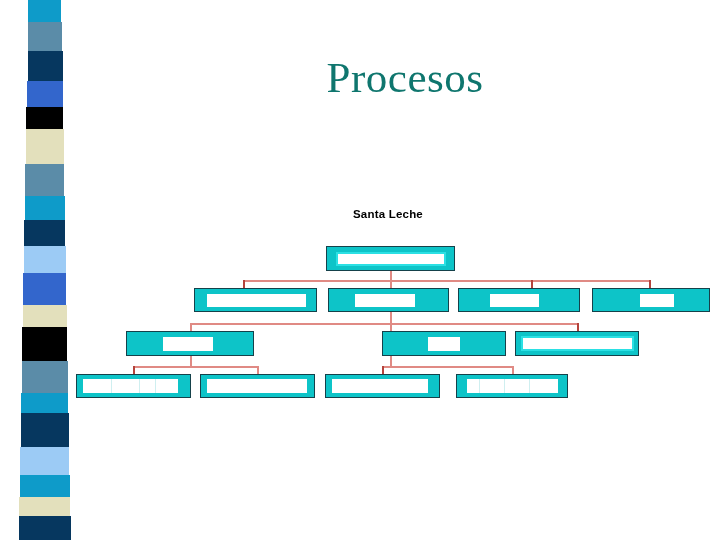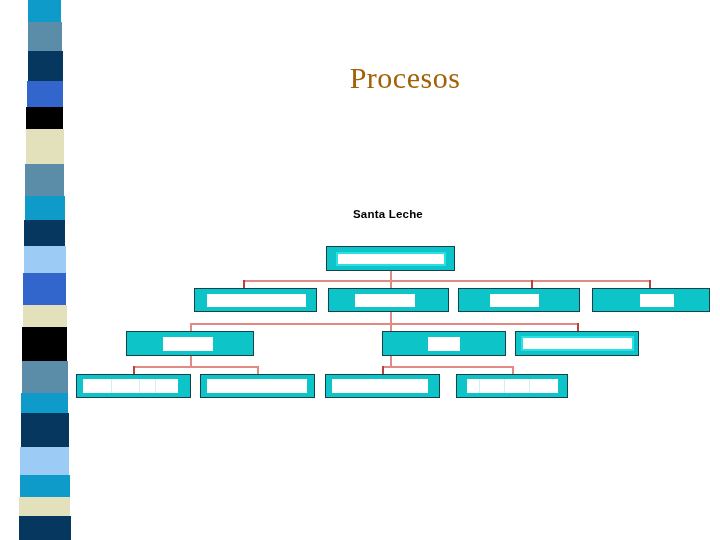--- a/index.html
+++ b/index.html
@@ -11,21 +11,21 @@
 
   
   #stripe{position:absolute;left:0;top:0;width:90px;height:540px;}
   #stripe .band{position:absolute;}
 
   
   #title{
     position:absolute;left:90px;top:52px;width:630px;
     text-align:center;
     font-family:"Liberation Serif","DejaVu Serif",serif;
-    font-size:30px;line-height:52px;color:#a16207;
+    font-size:43px;line-height:52px;color:#0f766e;
     letter-spacing:0.5px;white-space:nowrap;
   }
 
   
   #chart{position:absolute;left:0;top:0;width:680px;height:540px;}
   #chart-caption{
     position:absolute;left:353px;top:208px;
     font-family:"Liberation Sans",sans-serif;
     font-size:11.5px;font-weight:bold;color:#000;white-space:nowrap;
     letter-spacing:0.2px;

